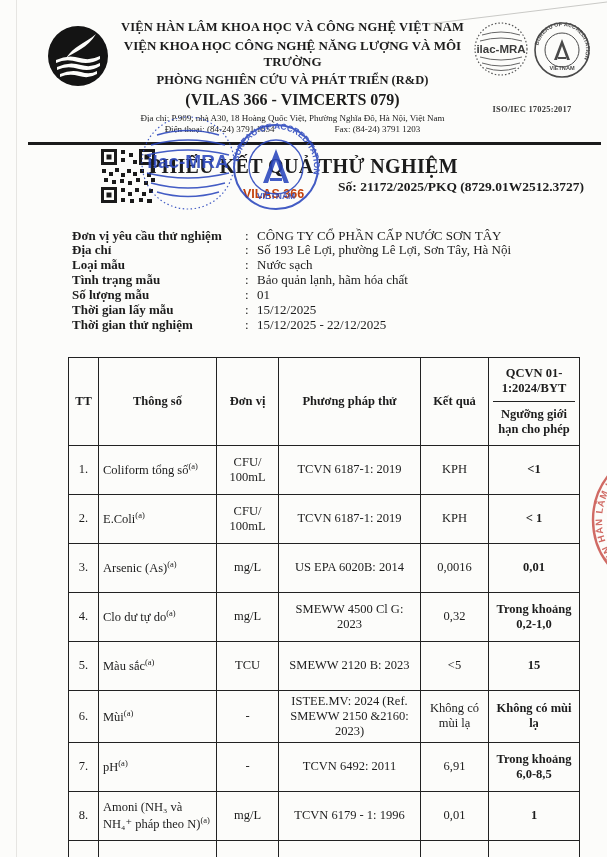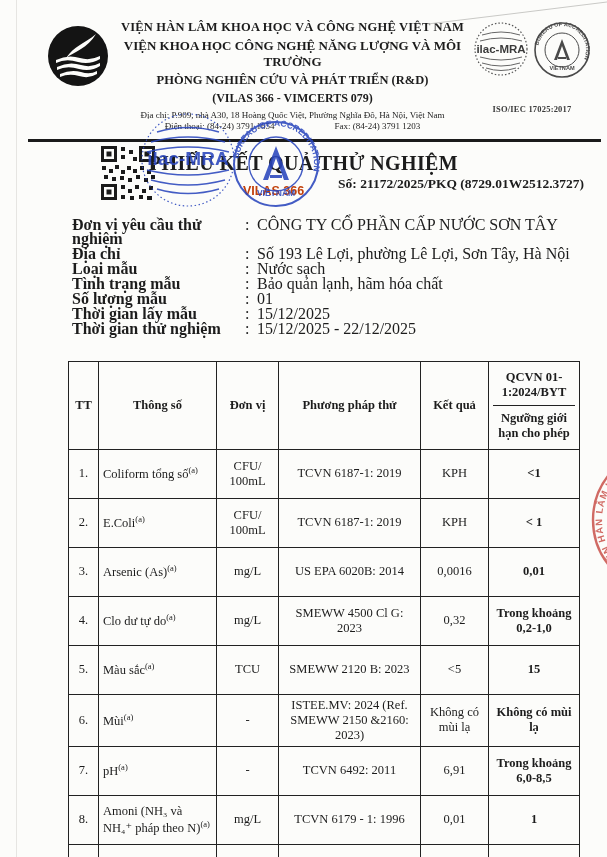--- a/index.html
+++ b/index.html
@@ -11,36 +11,36 @@
   }
   .scan-edge{position:absolute;top:0;bottom:0;width:1px;background:#e6e5e2;}
   .pencil-line{position:absolute;top:12px;right:-10px;width:190px;height:1px;background:#c9c9c6;transform:rotate(-7deg);}
   
   .hdr{display:flex;align-items:flex-start;padding:16px 14px 0 44px;}
   .hdr-logo{width:70px;height:74px;flex:0 0 auto;margin-top:4px;}
   .hdr-center{flex:1;text-align:center;padding:4px 4px 0 4px;}
   .org1{font-weight:bold;font-size:12.5px;letter-spacing:.2px;}
   .org2{font-weight:bold;font-size:13px;margin-top:3px;}
   .org3{font-weight:bold;font-size:12.5px;margin-top:3px;}
-  .org4{font-weight:bold;font-size:12px;margin-top:3px;}
+  .org4{font-weight:bold;font-size:16px;margin-top:3px;}
   .addr{font-size:9px;margin-top:4px;color:#222;}
   .phonefax{font-size:9px;color:#222;display:flex;justify-content:center;gap:60px;margin-top:1px;}
   .hdr-right{flex:0 0 auto;width:122px;text-align:center;margin-top:4px;}
   .hdr-right-logos{display:flex;justify-content:center;gap:2px;}
   .iso-label{font-family:Liberation Serif, serif;font-weight:bold;font-size:8.5px;color:#3a3a3a;margin-top:24px;letter-spacing:.2px;}
   .hdr-rule{height:2.5px;background:#1b1b1b;margin:8px 6px 0 28px;}
   
   .title-block{position:relative;height:72px;padding-left:36px;}
   .qr{position:absolute;left:100px;top:3px;width:56px;height:56px;}
   .doc-title{position:absolute;left:0;right:0;top:10px;text-align:center;font-weight:bold;font-size:20px;letter-spacing:.4px;}
   .vilas{position:absolute;left:243px;top:42px;font-family:"Liberation Sans","DejaVu Sans",sans-serif;color:#c2410c;font-weight:bold;font-size:12.5px;}
   .doc-number{position:absolute;left:338px;top:34px;font-weight:bold;font-size:13.5px;}
   .blue-stamp{position:absolute;left:133px;top:-40px;opacity:.88;pointer-events:none;}
   
-  .info{margin:4px 0 0 72px;font-size:16px;}
+  .info{margin:12px 0 0 72px;font-size:13px;}
   .info-line{display:flex;line-height:14.9px;}
   .info-label{font-weight:bold;width:173px;flex:0 0 auto;}
   .info-colon{width:12px;flex:0 0 auto;}
   .info-colon::before{content:":";}
   .info-value{flex:1;}
   
   table.results{border-collapse:collapse;margin:24px 0 0 68px;table-layout:fixed;width:511px;font-size:12.5px;}
   table.results td, table.results th{border:1.4px solid #222;vertical-align:middle;padding:3px 4px;}
   th{font-weight:bold;text-align:center;}
   th.h-qcvn{padding:0;}

